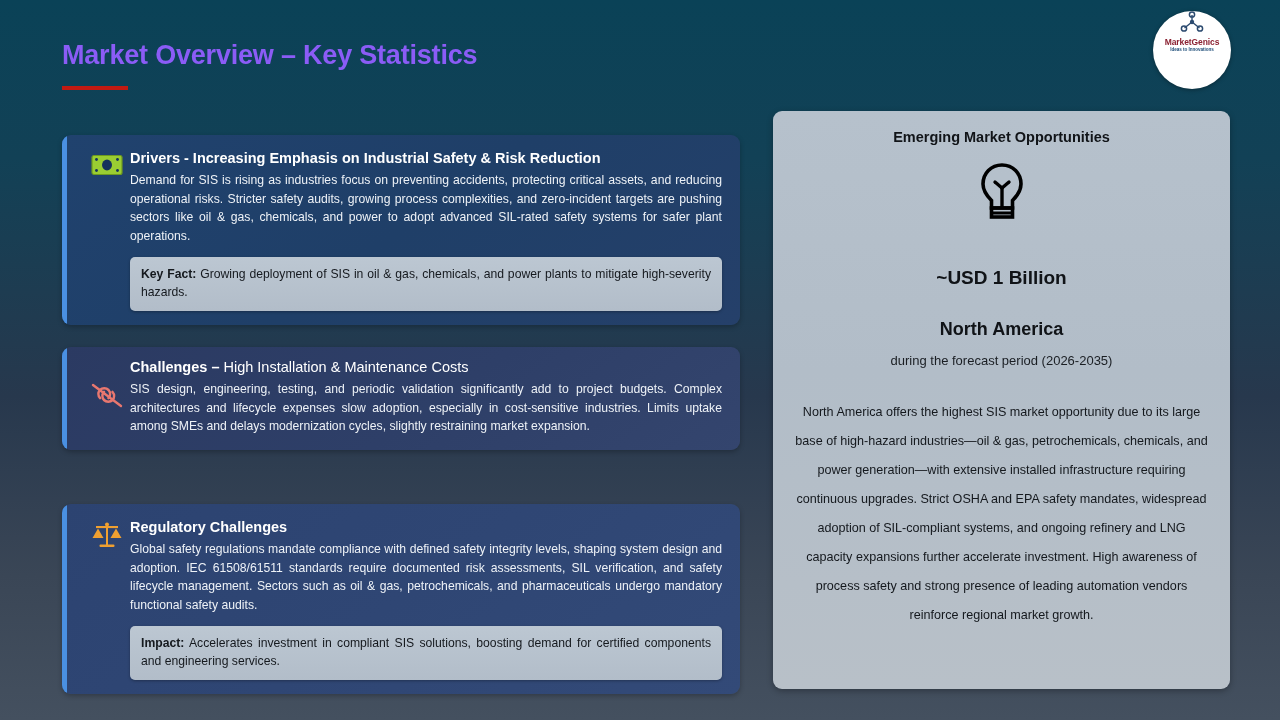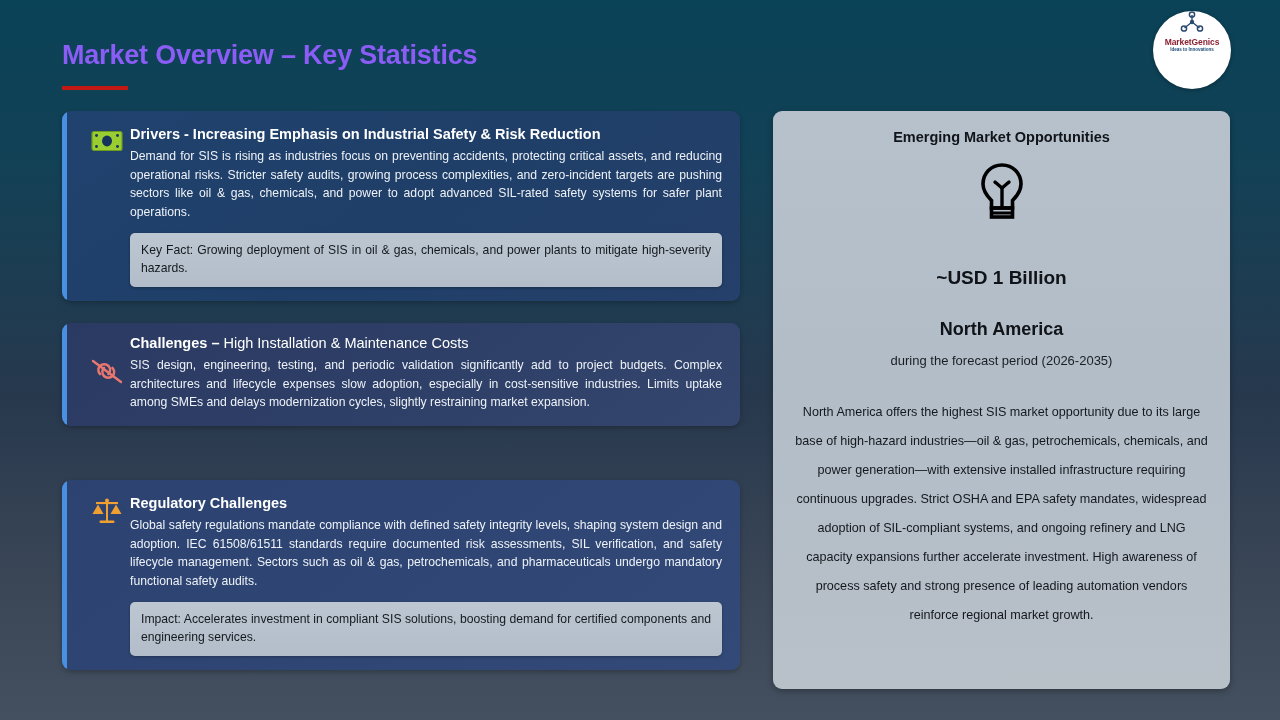--- a/index.html
+++ b/index.html
@@ -60,20 +60,21 @@
   }
 
   
   .card {
     position: absolute;
     left: 62px;
     width: 678px;
     border-radius: 9px;
     box-shadow: 0 2px 5px rgba(0,0,0,0.25);
     overflow: hidden;
+    margin-top: 24px;
   }
   .card .accent {
     position: absolute;
     left: 0; top: 0; bottom: 0;
     width: 5px;
     background: #4a90e2;
     border-radius: 9px 0 0 9px;
   }
   .card-inner {
     display: flex;
@@ -108,21 +109,21 @@
     border-radius: 5px;
     padding: 8px 11px 9px 11px;
     box-shadow: 0 1px 3px rgba(0,0,0,0.3);
   }
   .callout-text {
     font-size: 12.2px;
     line-height: 1.5;
     color: #15191e;
     text-align: justify;
   }
-  .callout-text .lead { font-weight: normal; }
+  .callout-text .lead { font-weight: bold; }
 
   
   #card-drivers   { top: 111px; background: linear-gradient(145deg, #20426e 0%, #1f3f68 50%, #25406a 100%); }
   #card-challenge { top: 323px; background: linear-gradient(145deg, #2b3a62 0%, #2e3f68 55%, #34456e 100%); }
   #card-regul     { top: 480px; background: linear-gradient(145deg, #2c4371 0%, #2f4674 50%, #334a78 100%); }
 
   #card-challenge .card-inner { padding-top: 11px; }
   #card-challenge .card-icon { padding-top: 22px; }
 
   

